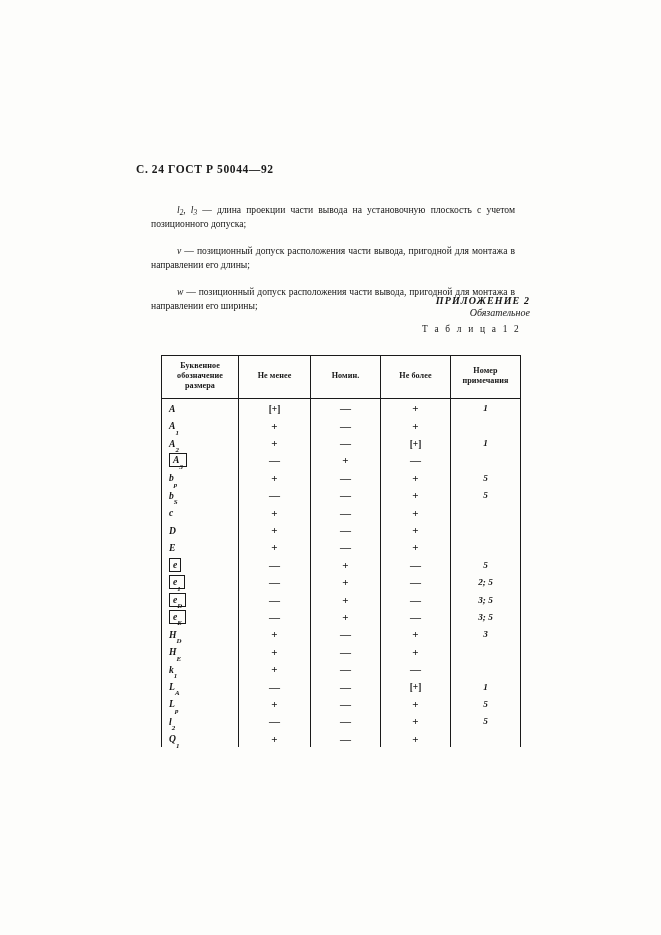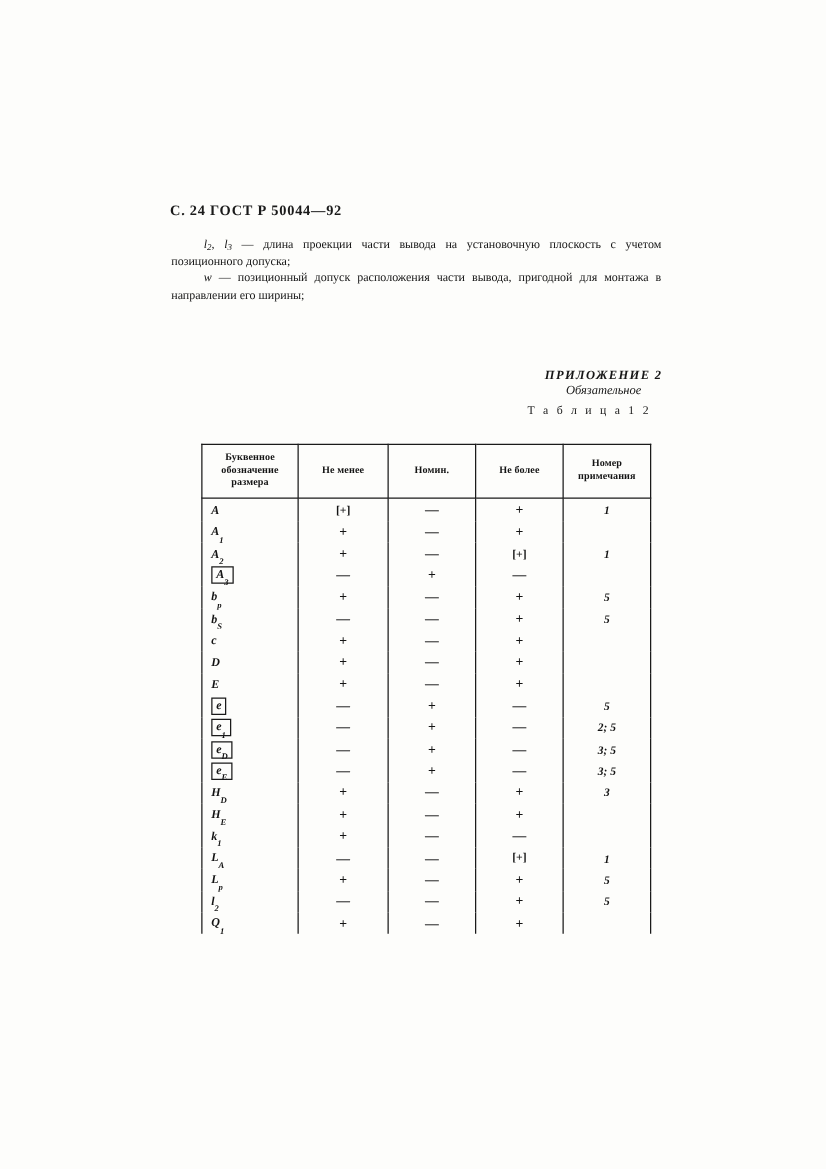--- a/index.html
+++ b/index.html
@@ -46,39 +46,39 @@
     position: absolute;
     left: 137px;
     top: 189px;
     width: 392px;
     font-size: 9.6px;
     line-height: 13.6px;
     color: #161616;
     text-align: justify;
   }
   .bodyblock p {
-    margin: 0;
+    margin: 14px;
     text-indent: 26px;
     text-align: justify;
   }
   .it { font-style: italic; }
   .bodyblock sub {
     font-size: 7.2px;
     line-height: 0;
     vertical-align: baseline;
     position: relative;
     top: 2.4px;
   }
 
   
   .appendix {
     position: absolute;
     right: 131px;
     top: 295px;
-    text-align: center;
+    text-align: right;
     font-size: 10px;
     color: #161616;
   }
   .appendix .line1 {
     font-style: italic;
     font-weight: bold;
     letter-spacing: 1.1px;
     white-space: nowrap;
   }
   .appendix .line2 {
@@ -192,20 +192,21 @@
 </head>
 <body>
 
 <div class="page">
   <div class="sheet">
 
     <div class="runhead">С. 24  ГОСТ Р 50044—92</div>
 
     <div class="bodyblock" id="bodyblock">
         <p><span class="it">l</span><sub class="it">2</sub>, <span class="it">l</span><sub class="it">3</sub> — длина проекции части вывода на установочную плоскость с учетом позиционного допуска;</p>
+        <p><span class="it">v</span> — позиционный допуск расположения части вывода, пригодной для монтажа в направлении его длины;</p>
         <p><span class="it">w</span> — позиционный допуск расположения части вывода, пригодной для монтажа в направлении его ширины;</p>
       </div>
 
     <div class="appendix">
       <div class="line1">ПРИЛОЖЕНИЕ 2</div>
       <div class="line2">Обязательное</div>
     </div>
 
     <div class="tbl-num">Т а б л и ц а   1 2</div>
 

